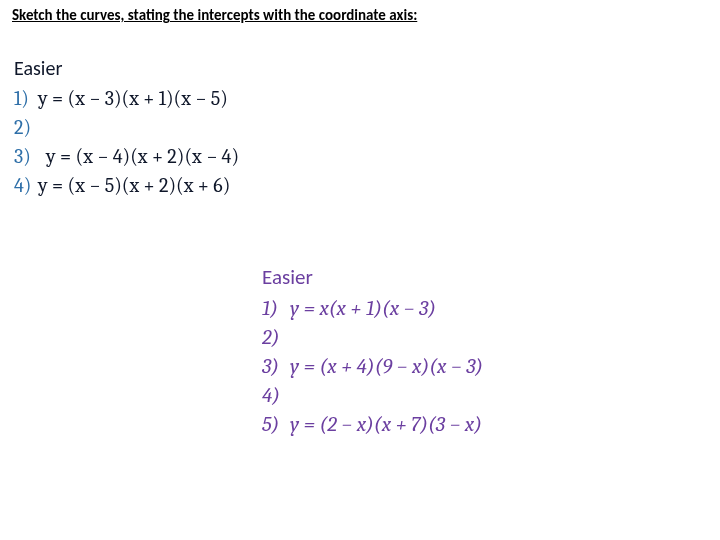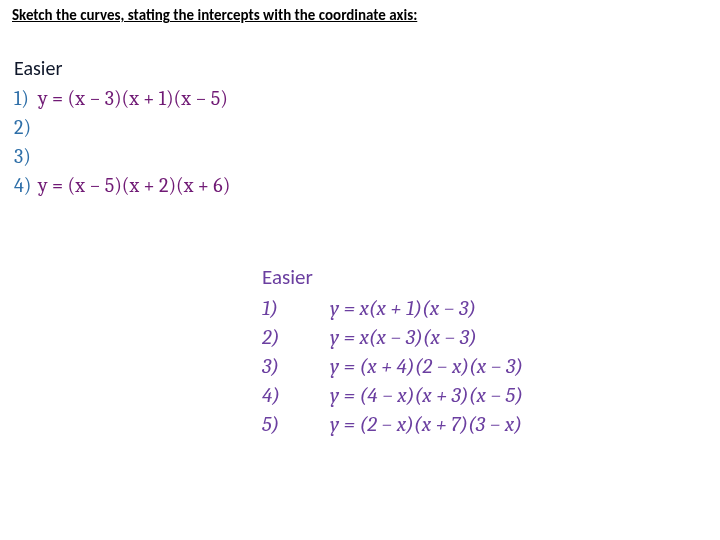--- a/index.html
+++ b/index.html
@@ -63,25 +63,24 @@
     color: #2e6fa8;
     min-width: 24px;
     display: inline-block;
   }
   .harder-block .idx {
     color: #6b3fa0;
     min-width: 28px;
     display: inline-block;
   }
   .easier-block .eq {
-    color: #701a75;
+    color: #0f172a;
   }
   .harder-block .eq {
     color: #6b3fa0;
-    margin-left: 40px;
   }
   .lead-space { display:inline-block; width:8px; }
 </style>
 </head>
 <body>
 
 <div class="page">
 
   <div class="instruction">Sketch the curves, stating the intercepts with the coordinate axis:</div>
 
@@ -92,45 +91,44 @@
       <span class="idx">1)</span>
       <span class="eq">y = (x − 3)(x + 1)(x − 5)</span>
     </div>
     <div class="row">
       <span class="idx">2)</span>
       <span class="lead-space"></span>
     </div>
     <div class="row">
       <span class="idx">3)</span>
       <span class="lead-space"></span>
+      <span class="eq">y = (x − 4)(x + 2)(x − 4)</span>
     </div>
     <div class="row">
       <span class="idx">4)</span>
       <span class="eq">y = (x − 5)(x + 2)(x + 6)</span>
     </div>
   </div>
 
   <div class="harder-block">
     <div class="section-title">Easier</div>
 
     <div class="row">
       <span class="idx">1)</span>
       <span class="eq">y = x(x + 1)(x − 3)</span>
     </div>
     <div class="row">
       <span class="idx">2)</span>
-      <span class="eq">y = x(x − 3)(x − 3)</span>
     </div>
     <div class="row">
       <span class="idx">3)</span>
-      <span class="eq">y = (x + 4)(2 − x)(x − 3)</span>
+      <span class="eq">y = (x + 4)(9 − x)(x − 3)</span>
     </div>
     <div class="row">
       <span class="idx">4)</span>
-      <span class="eq">y = (4 − x)(x + 3)(x − 5)</span>
     </div>
     <div class="row">
       <span class="idx">5)</span>
       <span class="eq">y = (2 − x)(x + 7)(3 − x)</span>
     </div>
   </div>
 
 </div>
 
 </body></html>

